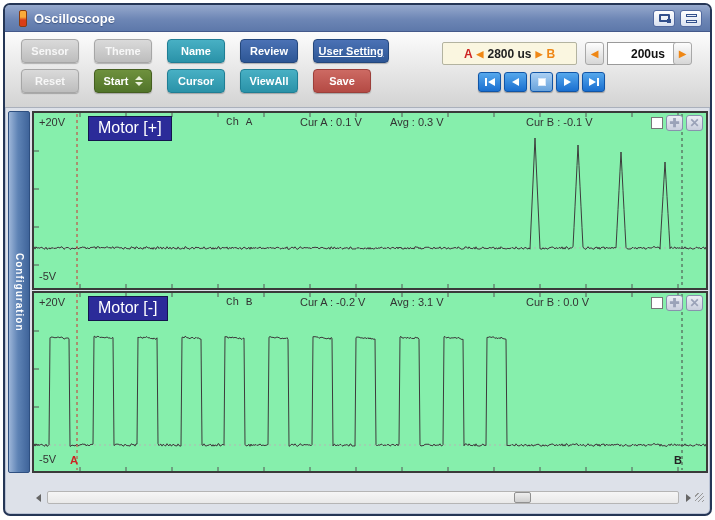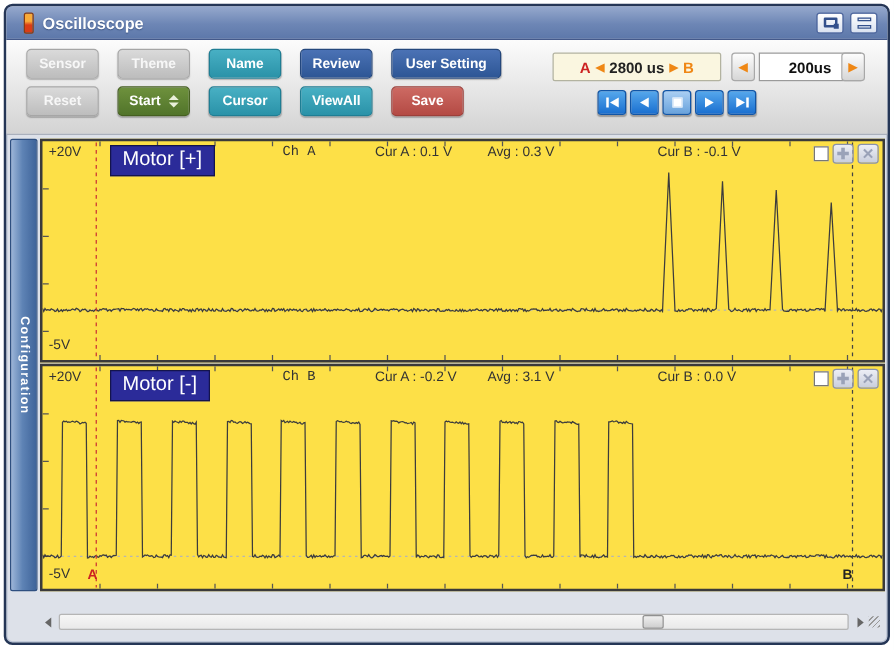--- a/index.html
+++ b/index.html
@@ -30,21 +30,21 @@
   .btn-row { position:absolute; left:16px; display:flex; }
   .row1 { top:7px; } .row2 { top:37px; }
   .tb-btn { height:24px; width:58px; margin-right:15px; border-radius:4px; border:1px solid #9a9a9a;
             color:#fff; font-size:11px; font-weight:bold; display:flex; align-items:center; justify-content:center;
             cursor:pointer; box-shadow:0 1px 1px rgba(0,0,0,.25); }
   .tb-gray  { background:linear-gradient(#dadada,#bdbdbd); border-color:#a6a6a6; color:#f7f7f7; }
   .tb-teal  { background:linear-gradient(#48b0c4,#2a92a8); border-color:#1f7e94; }
   .tb-blue  { background:linear-gradient(#4b72b5,#2d5695); border-color:#24477c;text-align:right; }
   .tb-green { background:linear-gradient(#6e913d,#51742a); border-color:#455f20; }
   .tb-red   { background:linear-gradient(#cd6a63,#b44a44); border-color:#9c3f3a; }
-  .tb-wide  { width:88px; }
+  .tb-wide  { width:76px;text-decoration:underline; }
   .spin { display:inline-flex; flex-direction:column; margin-left:6px; gap:2px; }
   .spin i { width:0; height:0; border-left:4px solid transparent; border-right:4px solid transparent; }
   .spin .up { border-bottom:4px solid #e9f0da; } .spin .dn { border-top:4px solid #e9f0da; }
 
   .range-box { position:absolute; left:437px; top:10px; width:135px; height:23px;
                background:#faf6e0; border:1px solid #b3b3a0; border-radius:2px;
                display:flex; align-items:center; justify-content:center; gap:4px; font-size:12px; font-weight:bold; }
   .mk-a { color:#cc2222; } .mk-b { color:#ef8715; }
   .arr-o { color:#ef8715; font-size:9px; }
   .range-val { color:#222; }
@@ -67,21 +67,21 @@
   .sqr { width:8px; height:8px; background:#fff; border:1px solid #d7e7f8; }
 
   
   .main { position:absolute; left:0; top:104px; width:705px; height:376px; }
   .config-strip { position:absolute; left:3px; top:2px; width:22px; height:362px;
                   background:linear-gradient(to right,#9cb5d8,#5e83b5 45%,#3f649a);
                   border:1px solid #2e4f80; border-radius:2px;
                   display:flex; align-items:center; justify-content:center; cursor:pointer; }
   .config-strip span { writing-mode:vertical-rl; color:#fff; font-size:10px; font-weight:bold; letter-spacing:1px; }
 
-  .panel { position:absolute; left:27px; width:676px; background:#fde047; border:2px solid #3a3a3a; }
+  .panel { position:absolute; left:27px; width:676px; background:#86efac; border:2px solid #3a3a3a; }
   .panel-1 { top:2px; height:179px; }
   .panel-2 { top:182px; height:182px; }
   .scope { position:absolute; left:0; top:0; width:100%; height:100%; }
 
   .ph-text { position:absolute; font-size:11px; color:#333; white-space:nowrap; z-index:3; }
   .v-top { left:5px; top:3px; } .v-bottom { left:5px; bottom:6px; }
   .badge { position:absolute; left:54px; top:3px; background:#2b2b99; color:#fff; font-size:16px;
            padding:2px 9px 3px; border:1px solid #14144d; z-index:3; cursor:pointer; }
   .hd-ch { left:192px; top:3px;font-family:Liberation Mono, monospace; } .hd-cura { left:266px; top:3px; }
   .hd-avg { left:356px; top:3px; } .hd-curb { left:492px; top:3px; }

